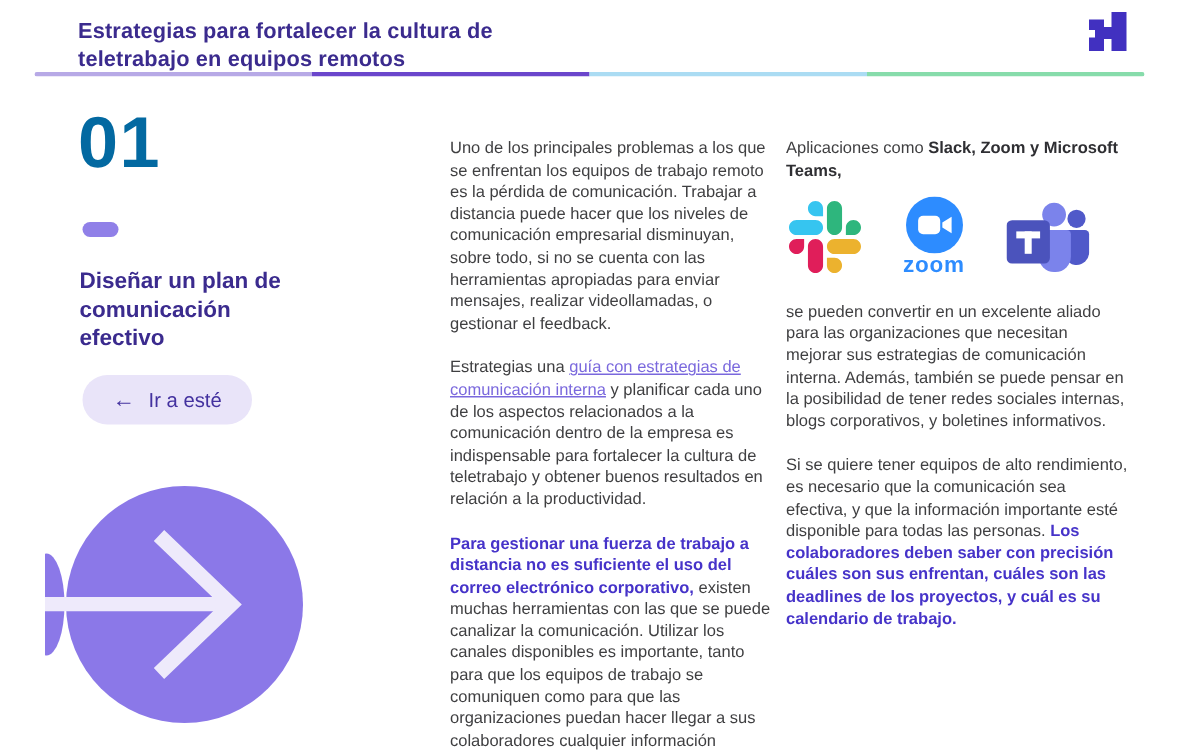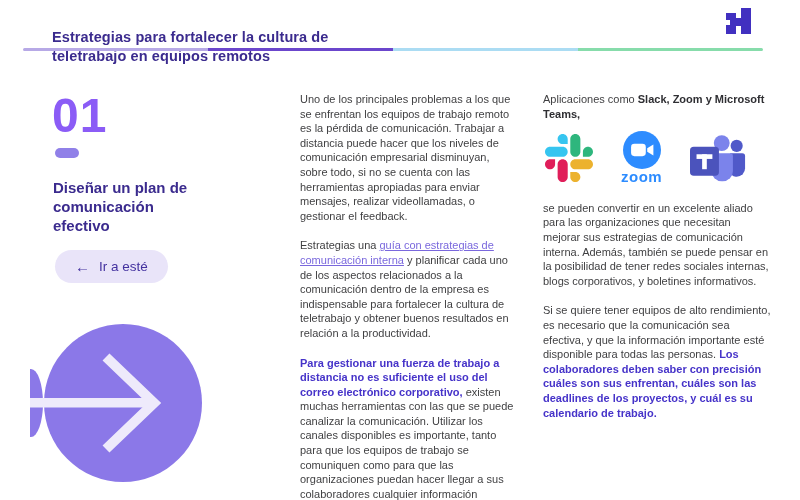--- a/index.html
+++ b/index.html
@@ -3,34 +3,34 @@
 <meta charset="utf-8">
 <style>
   * { margin:0; padding:0; box-sizing:border-box; }
   html,body { background:#ffffff; }
   .page {
     position:relative; width:800px; height:500px; background:#ffffff;
     font-family:"Liberation Sans", sans-serif; overflow:hidden; color:#3f3f41;
   }
   
   .title {
-    position:absolute; left:52px; top:28px; width:300px;
+    position:absolute; left:52px; top:12px; width:300px;
     font-size:14.5px; font-weight:700; line-height:1.32; color:#3b2b8e;
     letter-spacing:.1px;
   }
   .logo { position:absolute; right:48px; top:8px; width:26px; height:28px; }
   .divider {
     position:absolute; left:23px; top:48px; width:740px; height:3px;
     display:flex; border-radius:2px; overflow:hidden;
   }
   .divider span { flex:1 1 25%; height:100%; }
   
   .big-number {
-    position:absolute; left:52px; top:88px;
-    font-size:48px; font-weight:600; color:#8b5cf6; letter-spacing:1px;
+    position:absolute; left:52px; top:68px;
+    font-size:48px; font-weight:600; color:#0369a1; letter-spacing:1px;
   }
   .dash-pill {
     position:absolute; left:55px; top:148px; width:24px; height:10px;
     border-radius:5px; background:#9080e8;
   }
   .section-heading {
     position:absolute; left:53px; top:178px; width:140px;
     font-size:15px; font-weight:700; line-height:1.28; color:#3b2b8e;
   }
   .menu-btn {
@@ -38,21 +38,21 @@
     display:inline-flex; align-items:center; gap:9px;
     background:#e9e4f9; color:#43319f; border:none; cursor:pointer;
     font-family:inherit; font-size:13.5px; font-weight:500;
     padding:9px 20px; border-radius:22px;
   }
   .menu-btn .arr { font-size:15px; line-height:1; }
   .arrow-graphic { position:absolute; left:30px; top:321px; width:200px; height:166px; cursor:pointer; }
   
   .col { position:absolute; top:92px; font-size:11px; line-height:14.6px; color:#3f3f41; }
   .col-mid { left:300px; width:218px; }
-  .col-right { left:543px; width:228px; }
+  .col-right { left:524px; width:228px; }
   .col p { margin-bottom:15px; }
   .bold-dark { font-weight:700; color:#2f2f33; }
   .bold-purple { font-weight:700; color:#4633c9; }
   .text-link { color:#7a68dd; text-decoration:underline; cursor:pointer; }
   
   .logos-row { display:flex; align-items:center; gap:28px; margin:4px 0 16px 2px; }
   .zoom-block { display:flex; flex-direction:column; align-items:center; }
   .zoom-word { color:#2d8cff; font-weight:700; font-size:15px; letter-spacing:.5px; margin-top:1px; }
 </style>
 </head>

